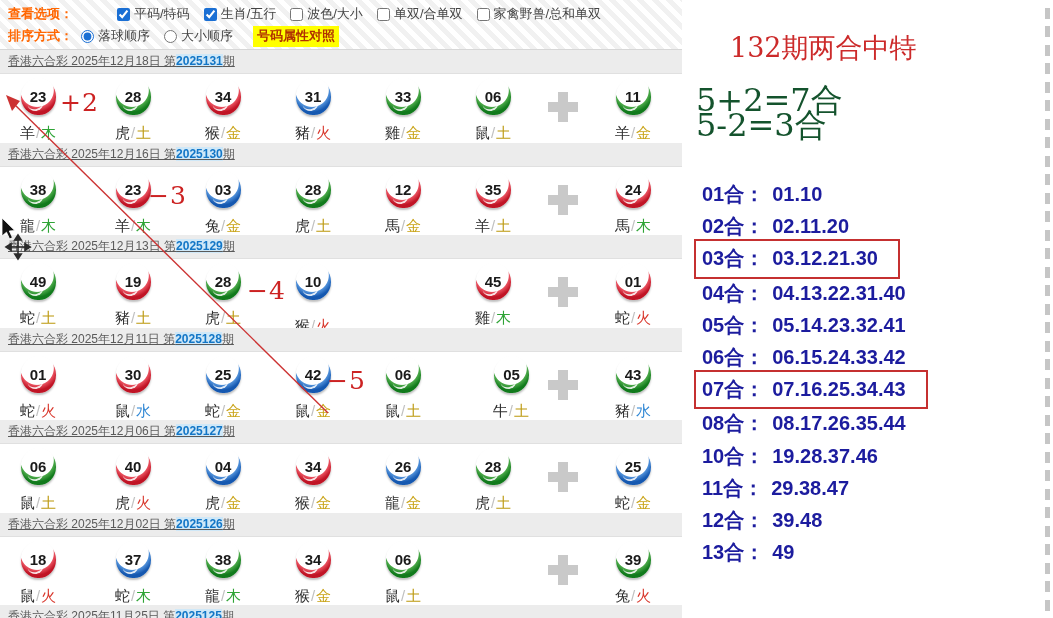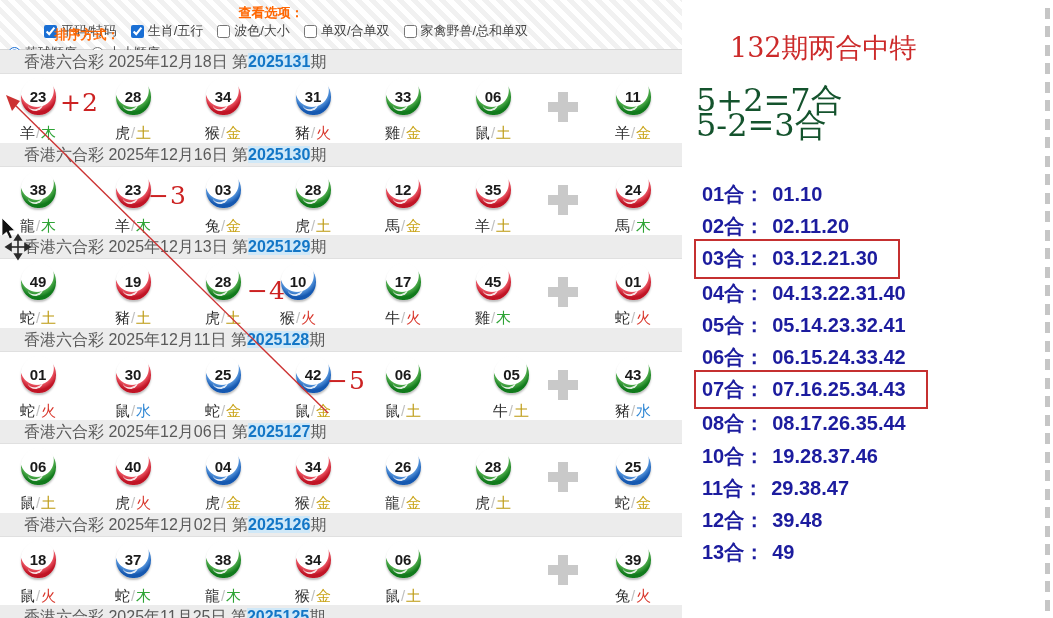--- a/index.html
+++ b/index.html
@@ -7,37 +7,37 @@
     width:1053px;height:618px;position:relative;overflow:hidden;
     background:#fff;font-family:"Liberation Sans",sans-serif;
     -webkit-font-smoothing:antialiased;
   }
   
   #toolbar{
     position:absolute;left:0;top:0;width:682px;height:49px;
     background:repeating-linear-gradient(45deg,#ffffff 0 5px,#f1f1f1 5px 10px);
     border-bottom:1px solid #d7d7d7;font-size:13px;color:#444;
   }
-  .tb-line{position:absolute;left:8px;display:flex;align-items:center;white-space:nowrap;flex-direction:column;}
+  .tb-line{position:absolute;left:8px;display:flex;align-items:center;white-space:nowrap;}
   .tb-line1{top:4px;height:20px;}
   .tb-line2{top:26px;height:20px;}
   .tb-label{color:#f60;font-weight:bold;margin-right:8px;}
   .opt{display:flex;align-items:center;margin-right:14px;cursor:pointer;}
   .opt input{accent-color:#1a6fd4;width:13px;height:13px;margin:0 4px 0 0;}
   .yellow-link{
     background:#ffff00;color:#b03000;font-weight:bold;padding:1px 4px 2px;
     margin-left:6px;cursor:pointer;
   }
   
   #results{position:absolute;left:0;top:50px;width:682px;}
   .section{position:relative;height:92.5px;}
   .section.partial{height:60px;}
   .sec-hdr{
     height:23px;line-height:23px;background:#ececec;border-bottom:1px solid #e0e0e0;
-    font-size:16px;color:#5a5a5a;padding-left:24px;white-space:nowrap;
+    font-size:12px;color:#5a5a5a;padding-left:8px;white-space:nowrap;text-decoration:underline;
   }
   .issue-no{color:#1376c6;font-weight:bold;background:#cfe8f8;}
   .balls{position:relative;height:69px;background:#fff;}
   .cell{position:absolute;width:72px;top:4px;display:flex;flex-direction:column;align-items:center;}
   .ball{
     width:35px;height:37px;border-radius:50% 50% 48% 48%;
     display:flex;align-items:center;justify-content:center;
     font-weight:bold;font-size:15px;color:#1a1a1a;position:relative;
     box-shadow:0 2px 2px rgba(0,0,0,.25);
   }
@@ -215,27 +215,23 @@
           <div class="zlabel"><span>蛇</span><span class="slash">/</span><span class="el-earth">土</span></div>
         </div>
         <div class="cell" style="left: 97px;">
           <div class="ball r">19</div>
           <div class="zlabel"><span>豬</span><span class="slash">/</span><span class="el-earth">土</span></div>
         </div>
         <div class="cell" style="left: 187px;">
           <div class="ball g">28</div>
           <div class="zlabel"><span>虎</span><span class="slash">/</span><span class="el-earth">土</span></div>
         </div>
-        <div class="cell" style="left: 262px;">
+        <div class="cell" style="left: 277px; gap: 8px;">
           <div class="ball b">10</div>
           <div class="zlabel"><span>猴</span><span class="slash">/</span><span class="el-fire">火</span></div>
-        </div>
-        <div class="cell" style="left: 367px;">
-          <div class="ball g">17</div>
-          <div class="zlabel"><span>牛</span><span class="slash">/</span><span class="el-fire">火</span></div>
         </div>
         <div class="cell" style="left: 457px;">
           <div class="ball r">45</div>
           <div class="zlabel"><span>雞</span><span class="slash">/</span><span class="el-wood">木</span></div>
         </div>
         <div class="cell" style="left: 597px;">
           <div class="ball r">01</div>
           <div class="zlabel"><span>蛇</span><span class="slash">/</span><span class="el-fire">火</span></div>
         </div>
         <div class="plus" style="left: 548px;"></div>

